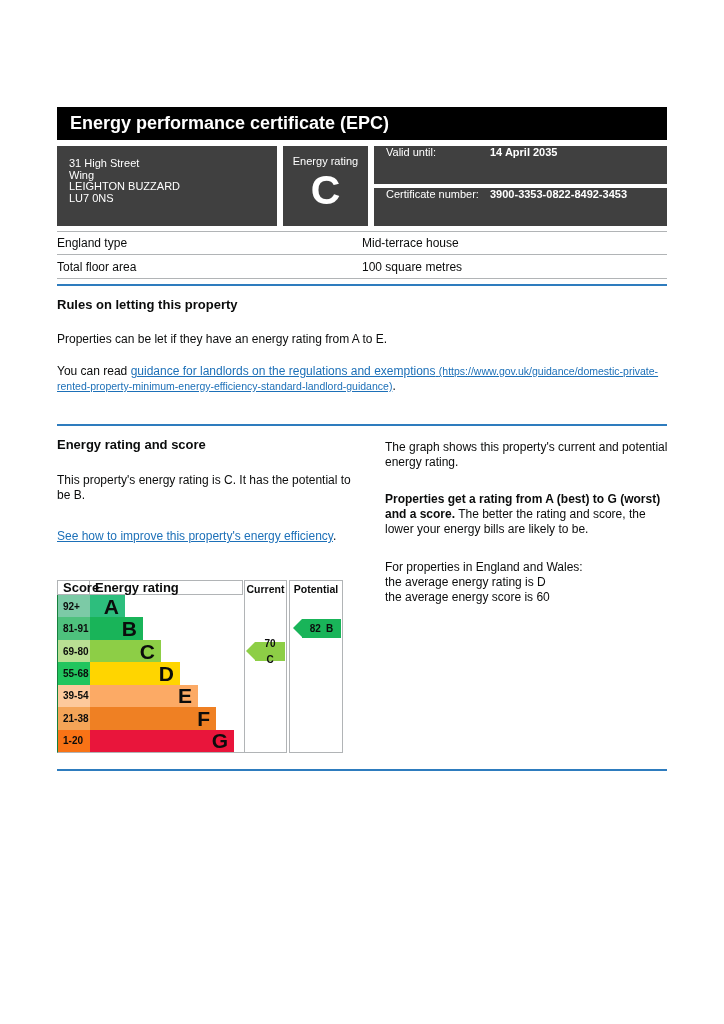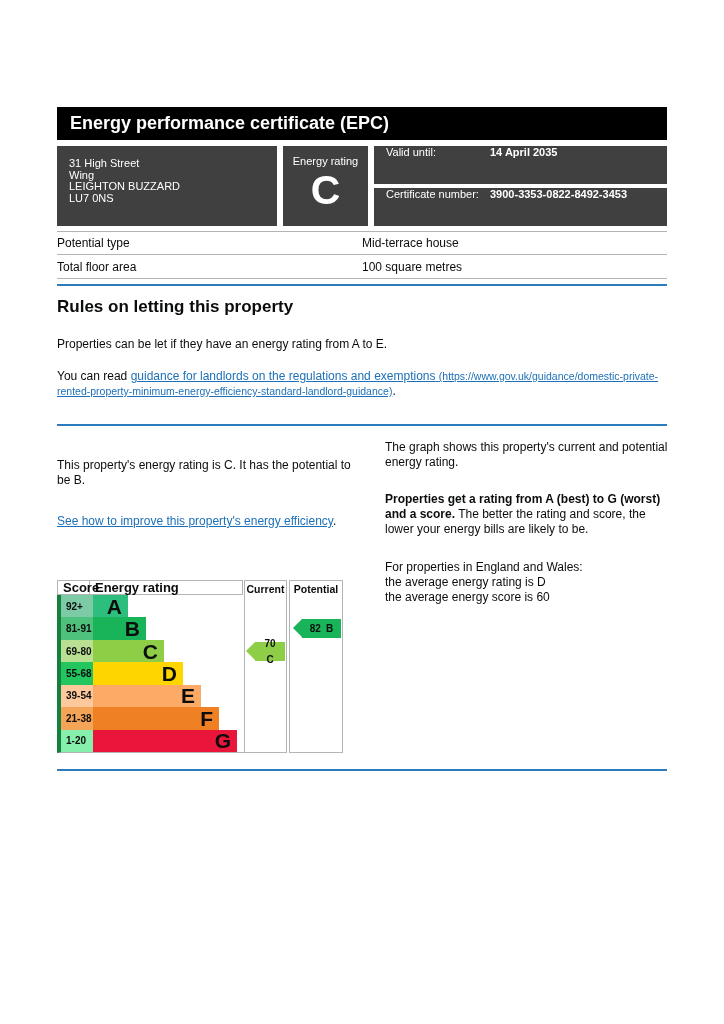--- a/index.html
+++ b/index.html
@@ -42,21 +42,21 @@
   
   .prop-table { left: 57px; top: 231px; width: 610px; }
   .prow { display: flex; height: 24px; align-items: center; border-bottom: 1px solid #b1b4b6; }
   .prow:first-child { border-top: 1px solid #b1b4b6; }
   .plabel { width: 50%; }
   .pvalue { width: 50%; }
 
   
   .sep { left: 57px; width: 610px; height: 2px; background: #2e7cbe; }
 
-  h2 { font-size: 17px; font-weight: bold; color: #0b0c0c; }
+  h2 { font-size: 13px; font-weight: bold; color: #0b0c0c; }
   p  { font-size: 12px; line-height: 15px; }
   a  { color: #1d70b8; text-decoration: underline; cursor: pointer; }
   a .url { font-size: 10.5px; }
   .bold { font-weight: bold; }
 
   
   .rules { left: 57px; top: 297px; width: 610px; }
   .rules p.p1 { margin-top: 20px; }
   .rules p.p2 { margin-top: 17px; }
 
@@ -76,21 +76,21 @@
   .left-block { left: 0; top: 0; width: 186px; height: 173px; }
   .chart-header {
     position: absolute; left: 0; top: 0; width: 186px; height: 15px;
     border: 1px solid #b1b4b6; display: flex; background: #fff;
   }
   .chart-header .hcell { position: static; font-size: 13px; font-weight: bold; line-height: 13px; padding-left: 5px; }
   .chart-header .hscore { width: 32px; border-right: 1px solid #b1b4b6; }
   .chart-header .hrating { flex: 1; }
   .band-rows {
     position: absolute; left: 0; top: 15px; width: 222px; height: 158px;
-    border-left: 4px solid #15803d; border-bottom: 1px solid #b1b4b6;
+    border-left: 1px solid #15803d; border-bottom: 1px solid #b1b4b6;
     display: flex; flex-direction: column;
   }
   .band-row { position: static; flex: 1; display: flex; }
   .score-cell {
     position: static; width: 32px; flex-shrink: 0;
     font-size: 10px; font-weight: bold; padding-left: 5px;
     display: flex; align-items: center;
   }
   .band-bar {
     position: static; display: flex; align-items: center; justify-content: flex-end;
@@ -138,40 +138,41 @@
       </div>
       <div class="blue-box valid-box">
         <span class="vlabel">Certificate number:</span>
         <span class="vvalue">3900-3353-0822-8492-3453</span>
       </div>
     </div>
   </div>
 
   <div class="abs prop-table">
       <div class="prow">
-        <div class="plabel">Potential type</div>
+        <div class="plabel">England type</div>
         <div class="pvalue">Mid-terrace house</div>
       </div>
       <div class="prow">
         <div class="plabel">Total floor area</div>
         <div class="pvalue">100 square metres</div>
       </div>
     </div>
 
   <div class="abs sep" style="top:284px"></div>
 
   <div class="abs rules">
     <h2>Rules on letting this property</h2>
     <p class="p1">Properties can be let if they have an energy rating from A to E.</p>
     <p class="p2"><span>You can read </span><a><span>guidance for landlords on the regulations and exemptions</span> <span class="url">(https://www.gov.uk/guidance/domestic-private-rented-property-minimum-energy-efficiency-standard-landlord-guidance)</span></a><span>.</span></p>
   </div>
 
   <div class="abs sep" style="top:424px"></div>
 
   <div class="abs col-left">
+    <h2>Energy rating and score</h2>
     <p>This property's energy rating is C. It has the potential to be B.</p>
     <p class="improve"><a><span>See how to improve this property's energy efficiency</span></a><span>.</span></p>
   </div>
 
   <div class="abs col-right">
     <p class="pr1">The graph shows this property's current and potential energy rating.</p>
     <p class="pr2"><span class="bold">Properties get a rating from A (best) to G (worst) and a score.</span><span> The better the rating and score, the lower your energy bills are likely to be.</span></p>
     <p class="pr3">For properties in England and Wales:</p>
     <p class="pr4"><span>the average energy rating is D</span><br><span>the average energy score is 60</span></p>
   </div>
@@ -213,21 +214,21 @@
               <span class="band-letter">E</span>
             </div>
           </div>
           <div class="band-row">
             <div class="score-cell" style="background: rgb(244, 164, 87);">21-38</div>
             <div class="band-bar" style="width: 126px; background: rgb(239, 128, 35);">
               <span class="band-letter">F</span>
             </div>
           </div>
           <div class="band-row">
-            <div class="score-cell" style="background: #86efac;">1-20</div>
+            <div class="score-cell" style="background: #f97316;">1-20</div>
             <div class="band-bar" style="width: 144px; background: rgb(233, 21, 59);">
               <span class="band-letter">G</span>
             </div>
           </div>
         </div>
     </div>
     <div class="ind-box current-box">
       <span class="ind-header">Current</span>
     </div>
     <div class="ind-box potential-box">

